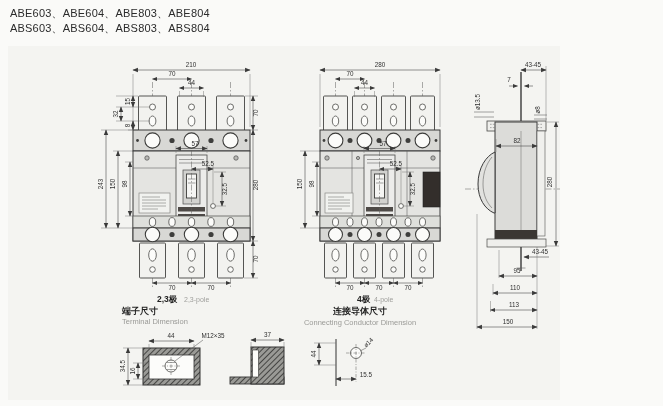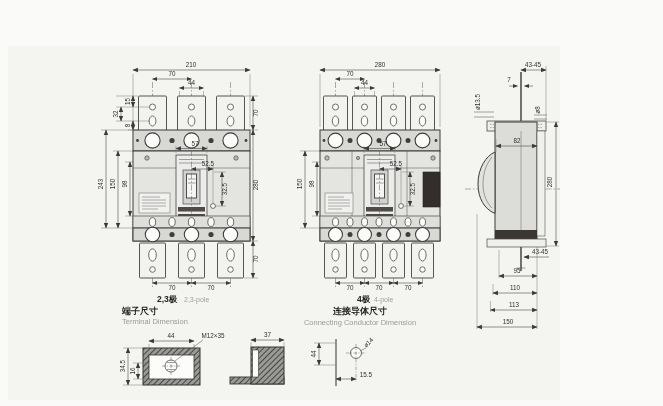--- a/index.html
+++ b/index.html
@@ -31,20 +31,22 @@
   text.enb{font:7.5px "Liberation Sans",sans-serif;fill:#9a9a97;}
   .lblline{stroke:#9a9a98;stroke-width:.8;}
   .bar{fill:#4e4a47;}
 </style>
 </head>
 <body>
 
 <div class="page">
   <div class="panel"></div>
   <div class="titleblock">
+    <div>ABE603、ABE604、ABE803、ABE804</div>
+    <div>ABS603、ABS604、ABS803、ABS804</div>
   </div>
 
   <svg width="663" height="406" viewBox="0 0 663 406">
     <defs>
       <marker id="arw" viewBox="0 0 10 10" refX="9" refY="5" markerWidth="5.5" markerHeight="5.5" orient="auto-start-reverse" markerUnits="userSpaceOnUse">
         <path d="M0,1 L10,5 L0,9 Z" fill="#3a3a3a"></path>
       </marker>
       <pattern id="hatch" width="4" height="4" patternUnits="userSpaceOnUse" patternTransform="rotate(45)">
         <rect width="4" height="4" fill="#9a9a96"></rect>
         <line x1="0" y1="0" x2="0" y2="4" stroke="#454543" stroke-width="2"></line>

